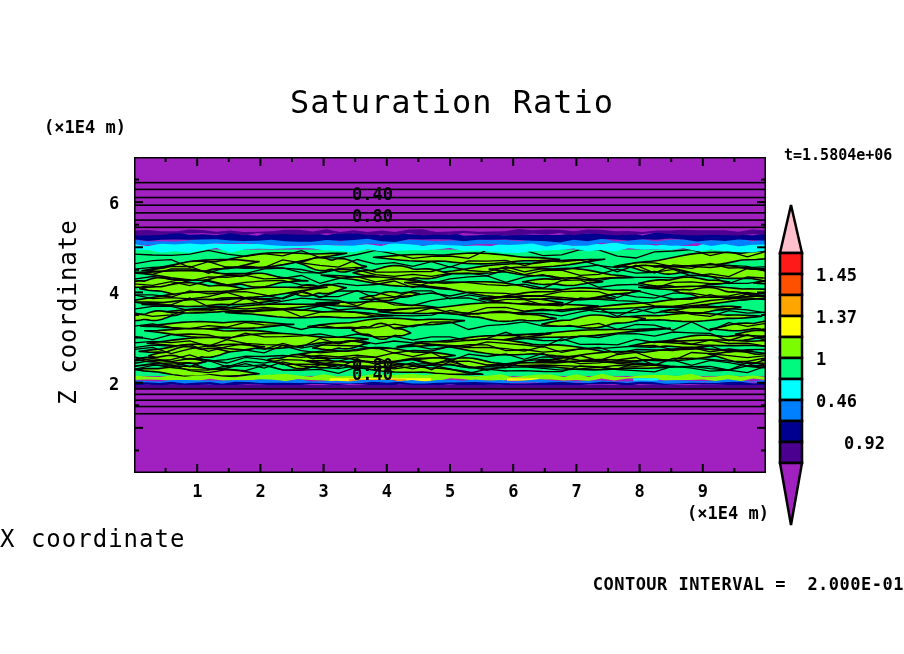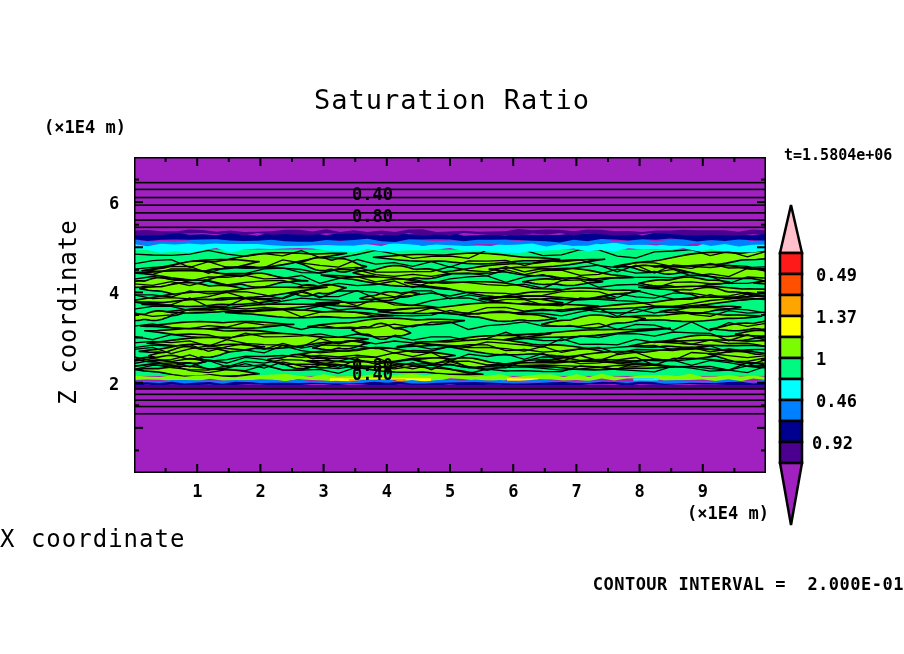--- a/index.html
+++ b/index.html
@@ -19,21 +19,21 @@
     position: absolute;
     color: #000000;
     white-space: pre;
     line-height: 1;
   }
   #title {
     left: 0;
     top: 86px;
     width: 904px;
     text-align: center;
-    font-size: 27px;
+    font-size: 32px;
     letter-spacing: 1px;
     font-weight: 400;
   }
   #yunit {
     left: 44px;
     top: 119px;
     font-size: 17px;
     font-weight: 700;
   }
   #xunit {
@@ -331,20 +331,20 @@
         <rect x="8" y="137" width="22" height="21" fill="#7cfc00" stroke="#000" stroke-width="2.5"></rect>
         <rect x="8" y="158" width="22" height="21" fill="#00fa80" stroke="#000" stroke-width="2.5"></rect>
         <rect x="8" y="179" width="22" height="21" fill="#00ffff" stroke="#000" stroke-width="2.5"></rect>
         <rect x="8" y="200" width="22" height="21" fill="#0080ff" stroke="#000" stroke-width="2.5"></rect>
         <rect x="8" y="221" width="22" height="21" fill="#000090" stroke="#000" stroke-width="2.5"></rect>
         <rect x="8" y="242" width="22" height="21" fill="#4b0090" stroke="#000" stroke-width="2.5"></rect>
         <path d="M 8 263 L 30 263 L 19 325 Z" fill="#a020c0" stroke="#000" stroke-width="2.5" stroke-linejoin="miter"></path>
       </g>
   </svg>
   <div id="cblabels">
-      <div class="cb-label" style="left: 816px; top: 265px;">0.49</div>
+      <div class="cb-label" style="left: 816px; top: 265px;">1.45</div>
       <div class="cb-label" style="left: 816px; top: 307px;">1.37</div>
       <div class="cb-label" style="left: 816px; top: 349px;">1</div>
       <div class="cb-label" style="left: 816px; top: 391px;">0.46</div>
-      <div class="cb-label" style="left: 812px; top: 433px; text-align: right;">0.92</div>
+      <div class="cb-label" style="left: 844px; top: 433px; text-align: right;">0.92</div>
     </div>
 
 </div>
 
 </body></html>

